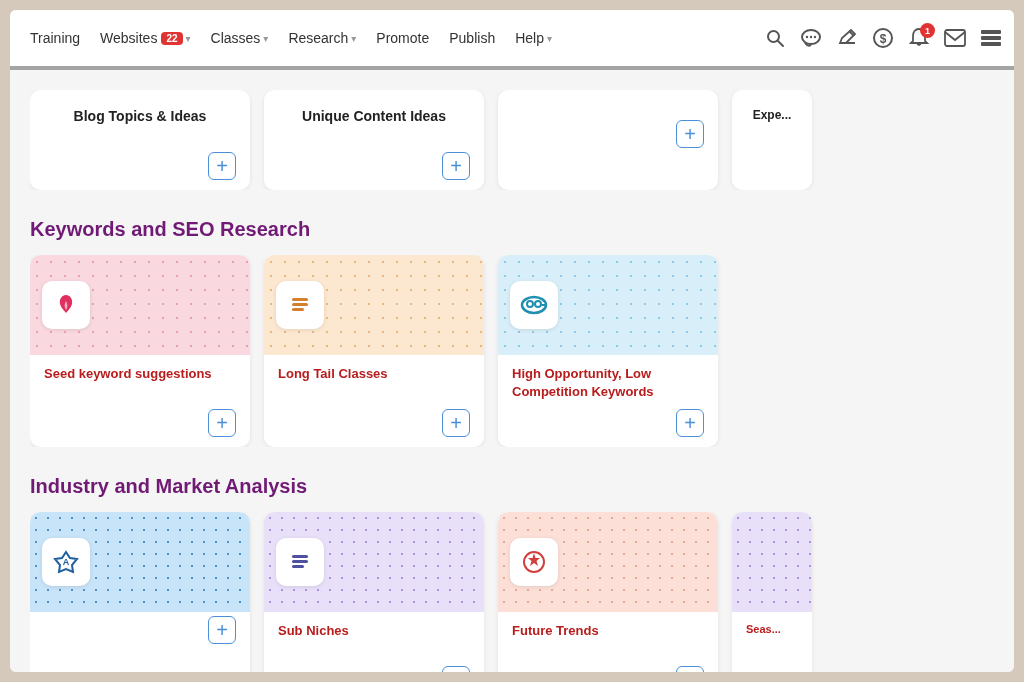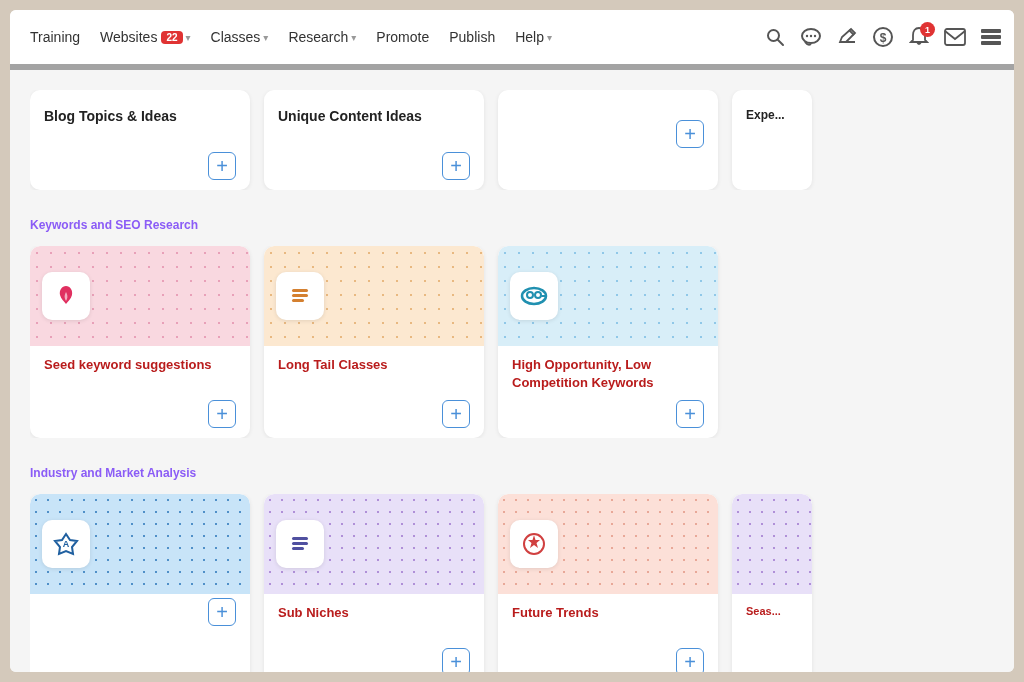--- a/index.html
+++ b/index.html
@@ -16,21 +16,21 @@
       margin: 10px auto;
       background: #f5f5f5;
       border-radius: 6px;
       overflow: hidden;
       display: flex;
       flex-direction: column;
     }
     
     .navbar {
       background: #fff;
-      border-bottom: 6px solid #a3a3a3;
+      border-bottom: 4px solid #a3a3a3;
       height: 60px;
       display: flex;
       align-items: center;
       padding: 0 12px;
       flex-shrink: 0;
       position: relative;
     }
     .nav-left {
       display: flex;
       align-items: center;
@@ -97,23 +97,23 @@
       overflow-y: auto;
       overflow-x: hidden;
       background: #f5f5f5;
       padding: 20px 20px 20px 20px;
     }
     
     .section {
       margin-bottom: 28px;
     }
     .section-title {
-      font-size: 12px;
+      font-size: 20px;
       font-weight: 700;
-      color: #8b5cf6;
+      color: #701a75;
       margin-bottom: 14px;
     }
     .cards-row {
       display: flex;
       gap: 14px;
       overflow: hidden;
     }
     
     .card {
       background: #fff;
@@ -220,20 +220,21 @@
       cursor: pointer;
       display: flex;
       flex-direction: column;
       min-height: 100px;
     }
     .card-simple-label {
       font-size: 14px;
       font-weight: 600;
       color: #222;
       flex: 1;
+      text-align: center;
     }
     .card-simple-footer {
       display: flex;
       justify-content: flex-end;
       margin-top: 12px;
     }
     
     .card-partial {
       width: 80px;
       min-width: 80px;

